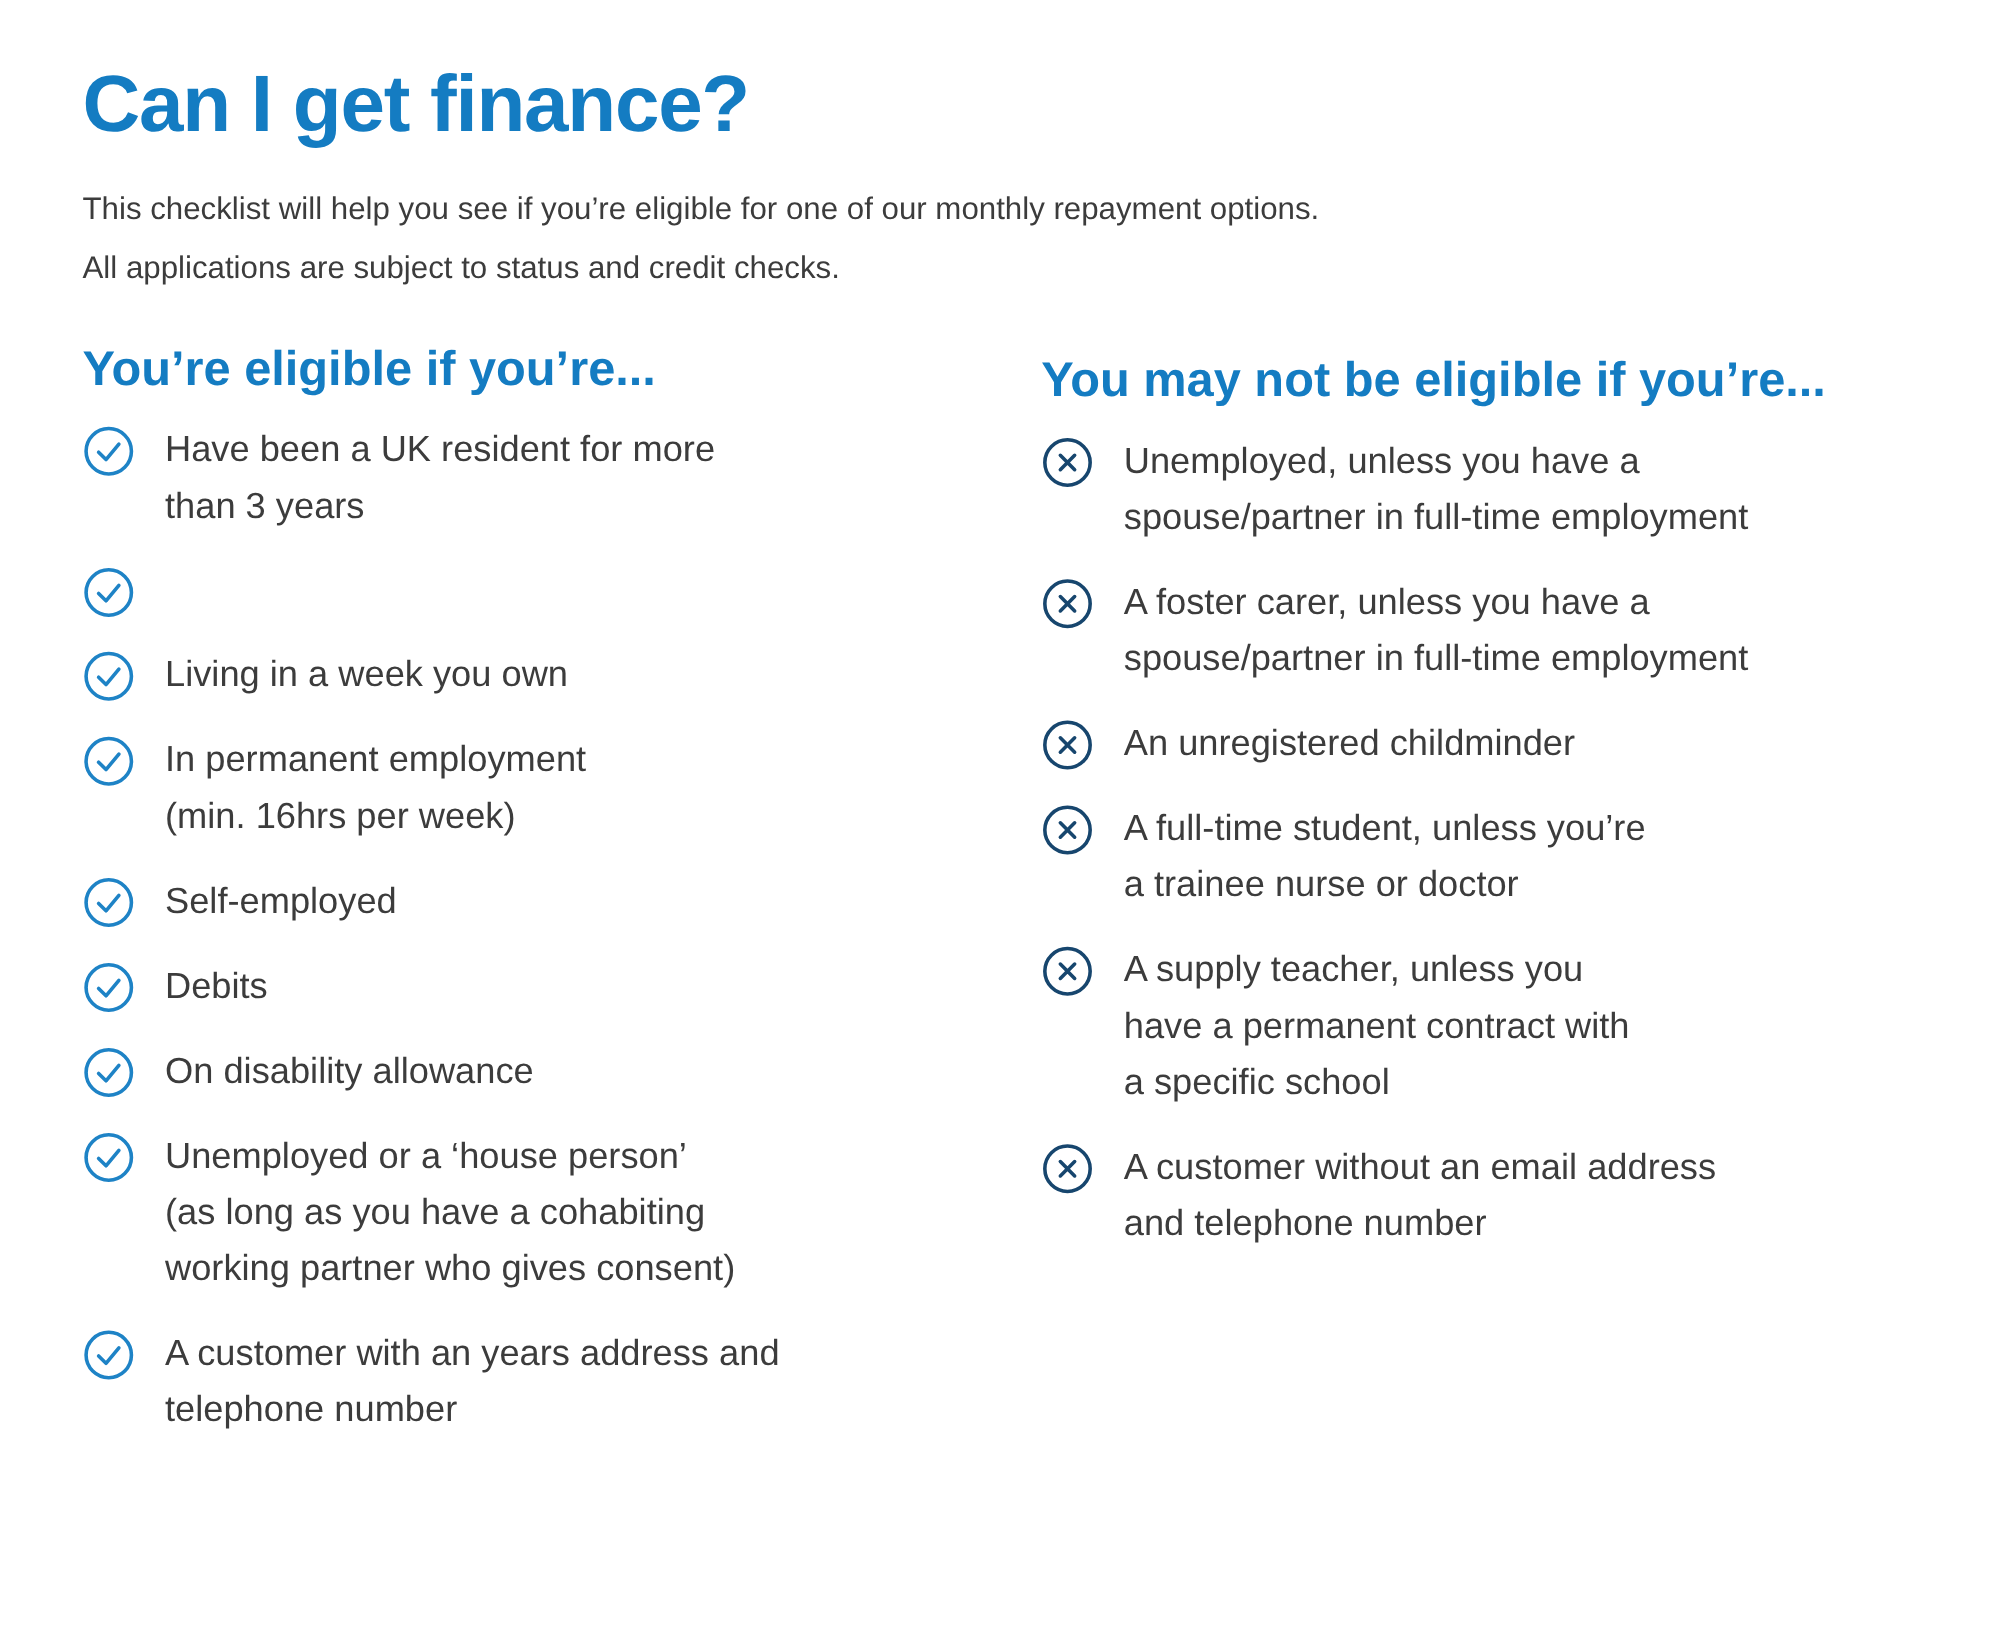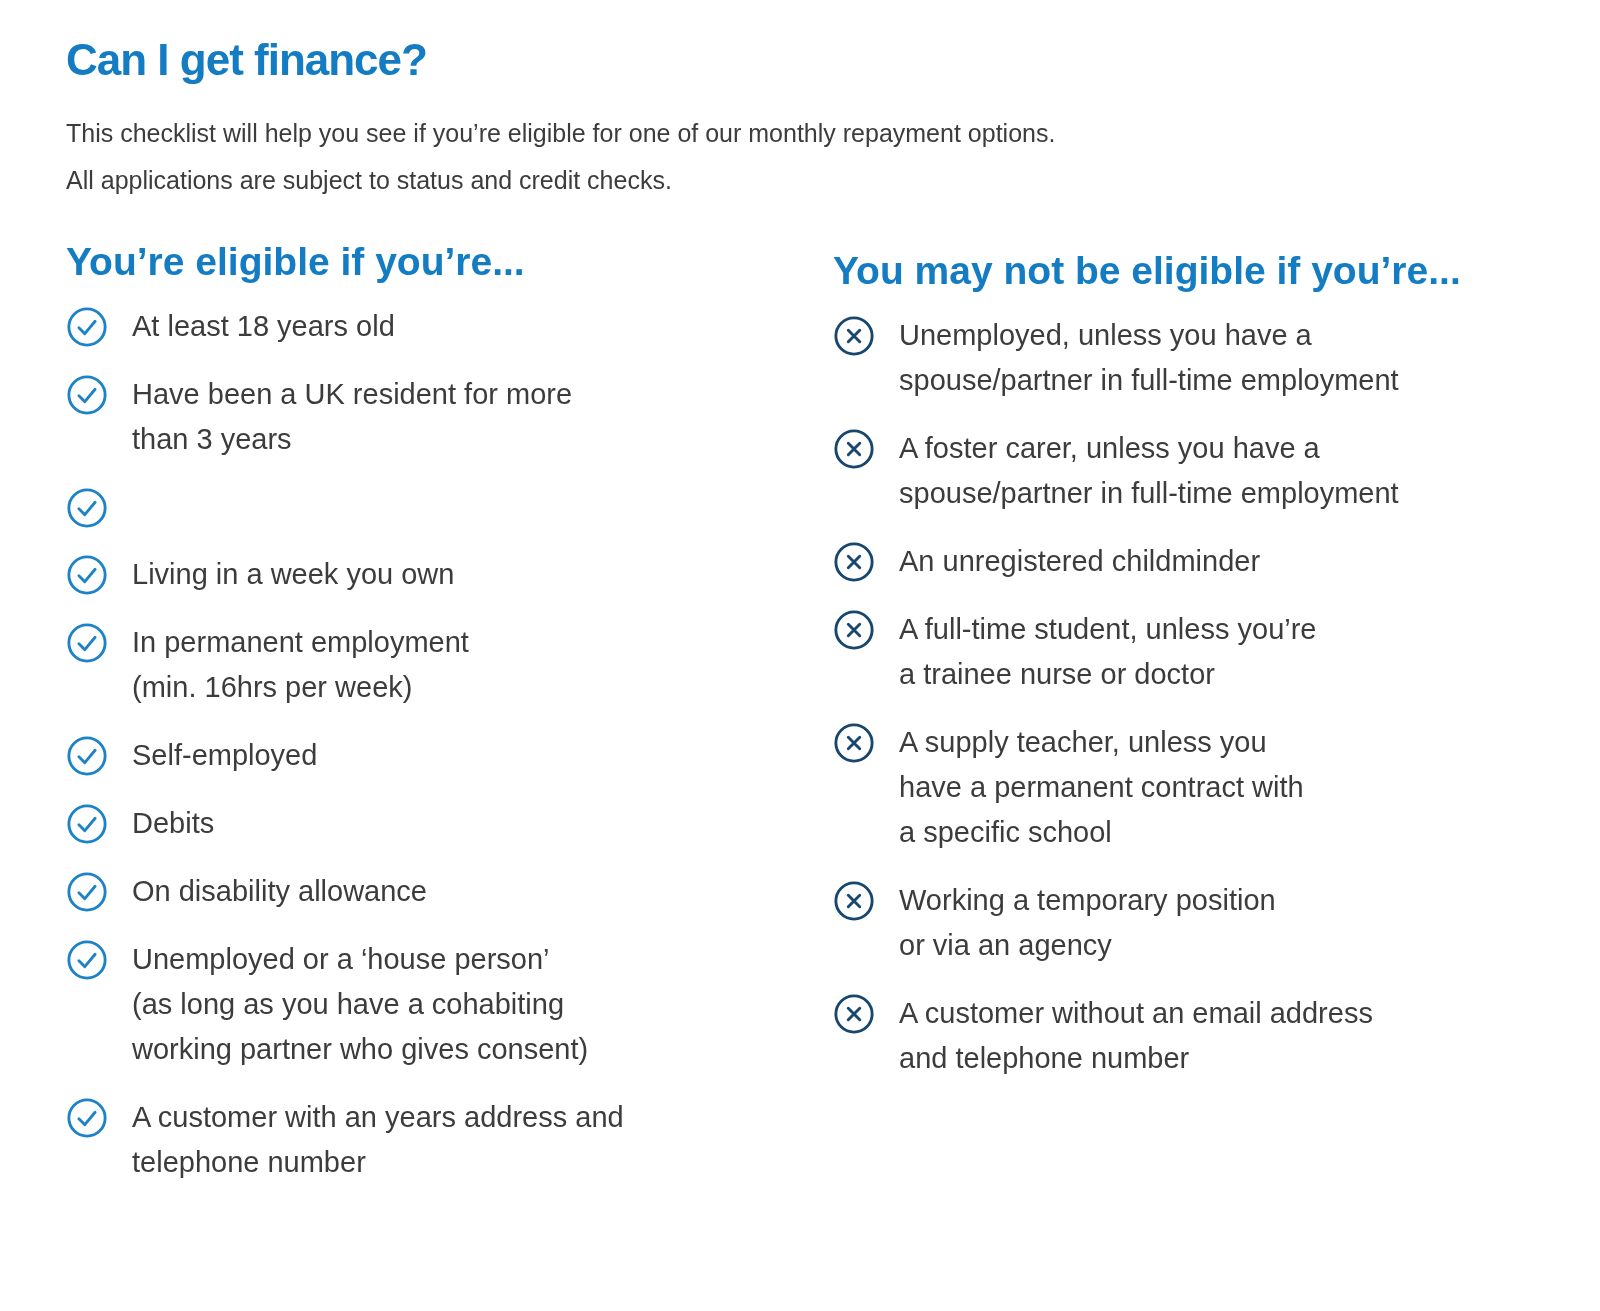--- a/index.html
+++ b/index.html
@@ -17,22 +17,22 @@
     font-family: "Liberation Sans", sans-serif;
     color: var(--text);
   }
   .page {
     width: 1600px;
     min-height: 1311px;
     background: var(--bg);
     padding: 36px 66px 60px 66px;
   }
   h1.page-title {
-    margin: 0 0 26px 0;
-    font-size: 44px;
+    margin: 12px 0 26px 0;
+    font-size: 64px;
     line-height: 1.1;
     font-weight: bold;
     color: var(--blue);
     letter-spacing: -1px;
   }
   p.intro {
     margin: 0 0 40px 0;
     font-size: 25px;
     line-height: 47px;
     white-space: pre-line;
@@ -90,29 +90,20 @@
 
   <p class="intro">This checklist will help you see if you’re eligible for one of our monthly repayment options.
 All applications are subject to status and credit checks.</p>
 
   <div class="columns">
 
     <section class="col col-eligible">
       <h2 class="col-heading">You’re eligible if you’re...</h2>
       <ul class="checklist">
 
-        <li class="check-item">
-          <span class="icon check">
-              <svg viewBox="0 0 44 44" aria-hidden="true">
-                <circle class="ring" cx="22" cy="22" r="19"></circle>
-                <path class="mark" d="M13.5 22.8l6.2 6.2L30.5 16"></path>
-              </svg>
-            </span>
-          <span class="item-text">At least 18 years old</span>
-        </li>
 
         <li class="check-item">
           <span class="icon check">
               <svg viewBox="0 0 44 44" aria-hidden="true">
                 <circle class="ring" cx="22" cy="22" r="19"></circle>
                 <path class="mark" d="M13.5 22.8l6.2 6.2L30.5 16"></path>
               </svg>
             </span>
           <span class="item-text">Have been a UK resident for more
 than 3 years</span>
@@ -256,30 +247,20 @@
               <svg viewBox="0 0 44 44" aria-hidden="true">
                 <circle class="ring" cx="22" cy="22" r="19"></circle>
                 <path class="mark" d="M16 16l12 12M28 16L16 28"></path>
               </svg>
             </span>
           <span class="item-text">A supply teacher, unless you
 have a permanent contract with
 a specific school</span>
         </li>
 
-        <li class="check-item">
-          <span class="icon cross">
-              <svg viewBox="0 0 44 44" aria-hidden="true">
-                <circle class="ring" cx="22" cy="22" r="19"></circle>
-                <path class="mark" d="M16 16l12 12M28 16L16 28"></path>
-              </svg>
-            </span>
-          <span class="item-text">Working a temporary position
-or via an agency</span>
-        </li>
 
         <li class="check-item">
           <span class="icon cross">
               <svg viewBox="0 0 44 44" aria-hidden="true">
                 <circle class="ring" cx="22" cy="22" r="19"></circle>
                 <path class="mark" d="M16 16l12 12M28 16L16 28"></path>
               </svg>
             </span>
           <span class="item-text">A customer without an email address
 and telephone number</span>

